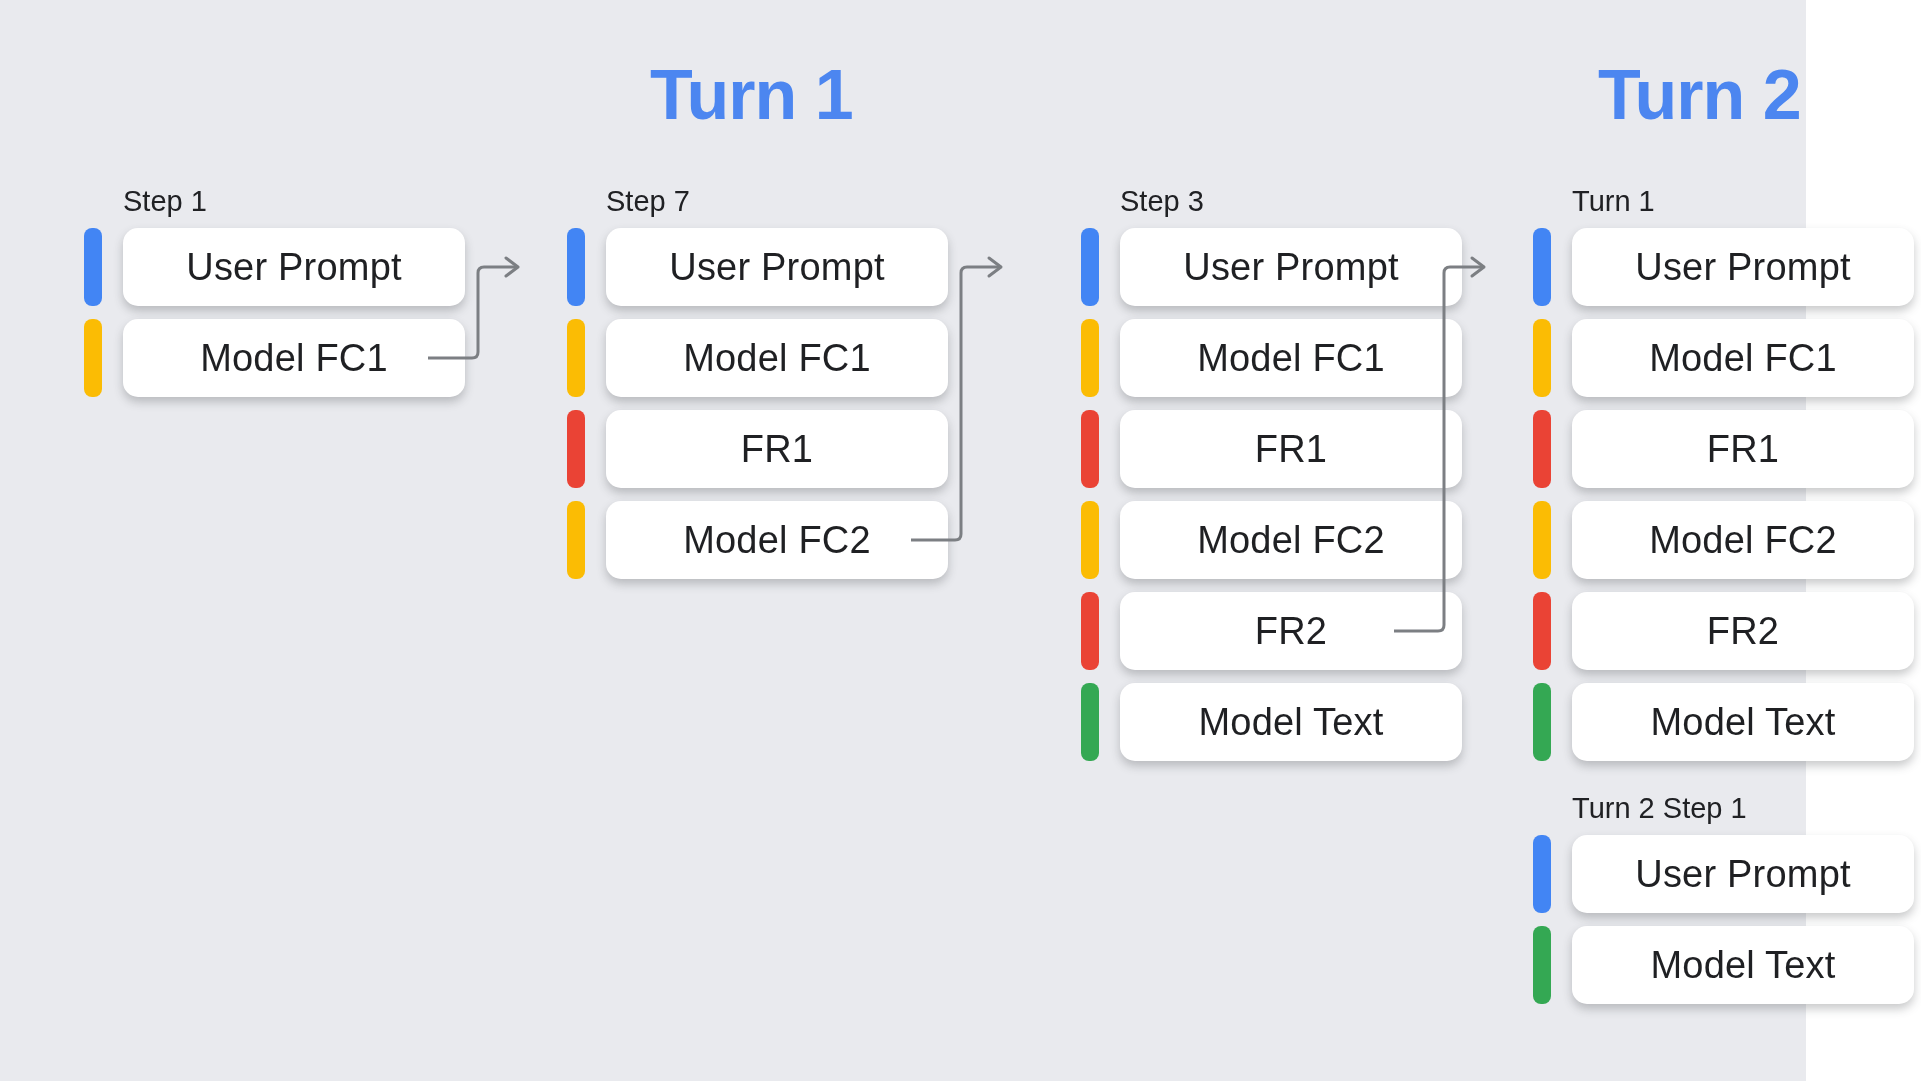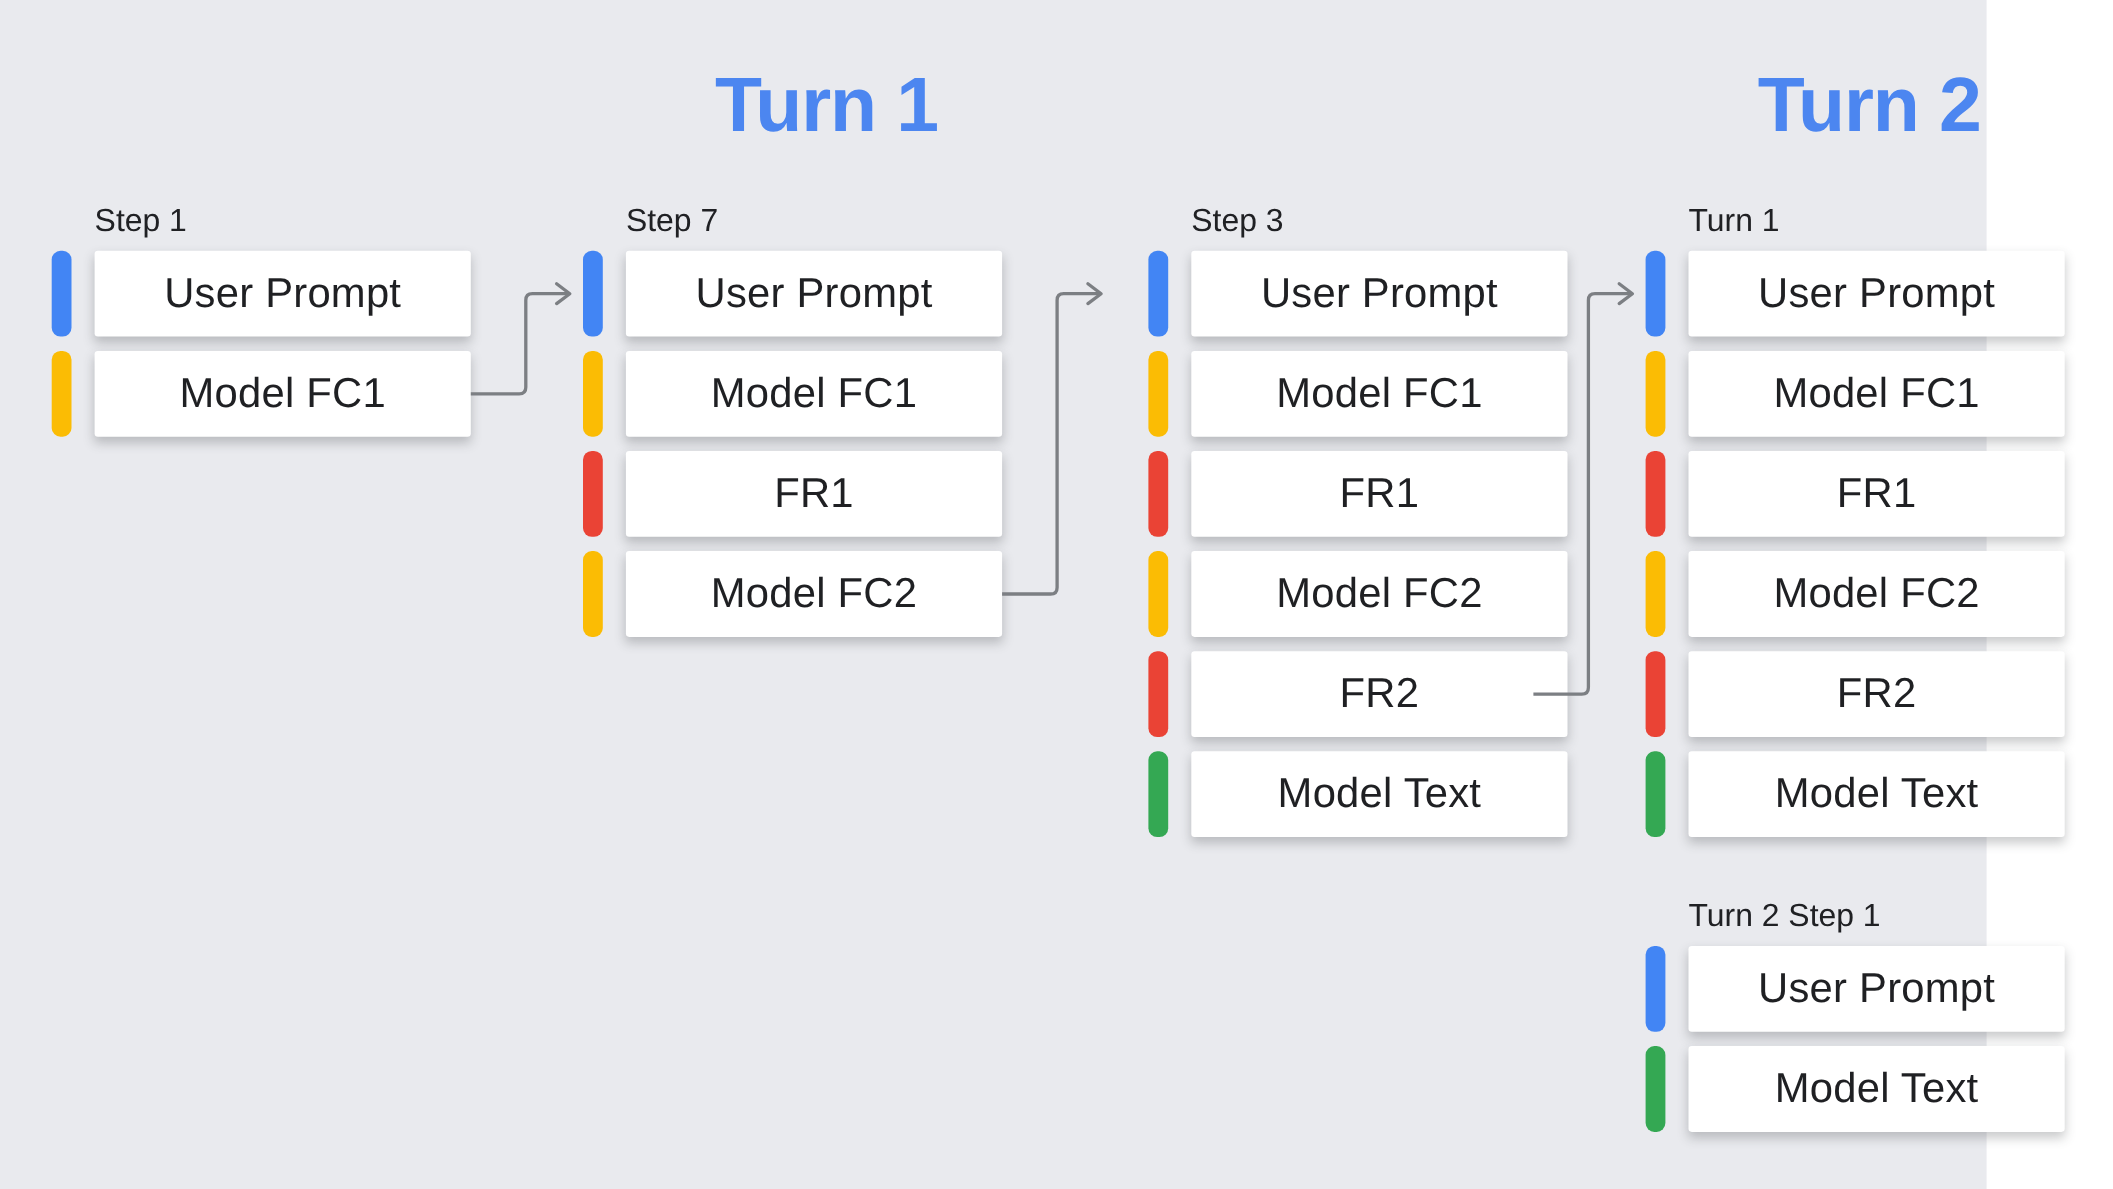--- a/index.html
+++ b/index.html
@@ -11,35 +11,35 @@
     position:relative;width:1806px;height:1081px;
     background:#E9EAEE; 
   }
   .turn-title{
     position:absolute;top:60px;
     font-size:70px;line-height:70px;font-weight:700;letter-spacing:-1px;
     white-space:nowrap;
   }
   .turn-title.t1{left:650px;}
   .turn-title.t2{left:1598px;}
-  .group{position:absolute;width:381px;}
+  .group{position:absolute;width:381px;margin-left:37px;}
   .group-label{
     margin-left:39px;
     font-size:29px;line-height:33px;color:#202124;
     margin-bottom:10px;white-space:nowrap;
   }
   .row{
     display:flex;align-items:stretch;
     height:78px;margin-bottom:13px;
   }
   .bar{
     flex:none;width:18px;border-radius:8px;margin-right:21px;
   }
   .box{
-    flex:1;background:#FFFFFF;border-radius:3px;
+    flex:1;background:#FFFFFF;border-radius:15px;
     box-shadow:0 5px 10px rgba(60,64,67,0.28);
     display:flex;align-items:center;justify-content:center;
   }
   .box-label{
     font-size:38px;color:#1F2023;letter-spacing:.2px;white-space:nowrap;
   }
   svg.arrows{
     position:absolute;left:0;top:0;width:1921px;height:1081px;
     pointer-events:none;
   }
@@ -171,21 +171,21 @@
       </div>
     </div>
     <div class="row">
       <span class="bar" data-bind-style="background:groups.3.rows.5.color" style="background: rgb(52, 168, 83);"></span>
       <div class="box">
         <span class="box-label" data-bind="groups.3.rows.5.label">Model Text</span>
       </div>
     </div>
   </section>
 
-  <section class="group" style="left:1496px;top:817px">
+  <section class="group" style="left:1496px;top:792px">
     <div class="group-label" data-bind="groups.4.label" data-bind-style="color:colors.label_text" style="color: rgb(32, 33, 36);">Turn 2 Step 1</div>
     <div class="row">
       <span class="bar" data-bind-style="background:groups.4.rows.0.color" style="background: rgb(66, 133, 244);"></span>
       <div class="box">
         <span class="box-label" data-bind="groups.4.rows.0.label">User Prompt</span>
       </div>
     </div>
     <div class="row">
       <span class="bar" data-bind-style="background:groups.4.rows.1.color" style="background: rgb(52, 168, 83);"></span>
       <div class="box">

